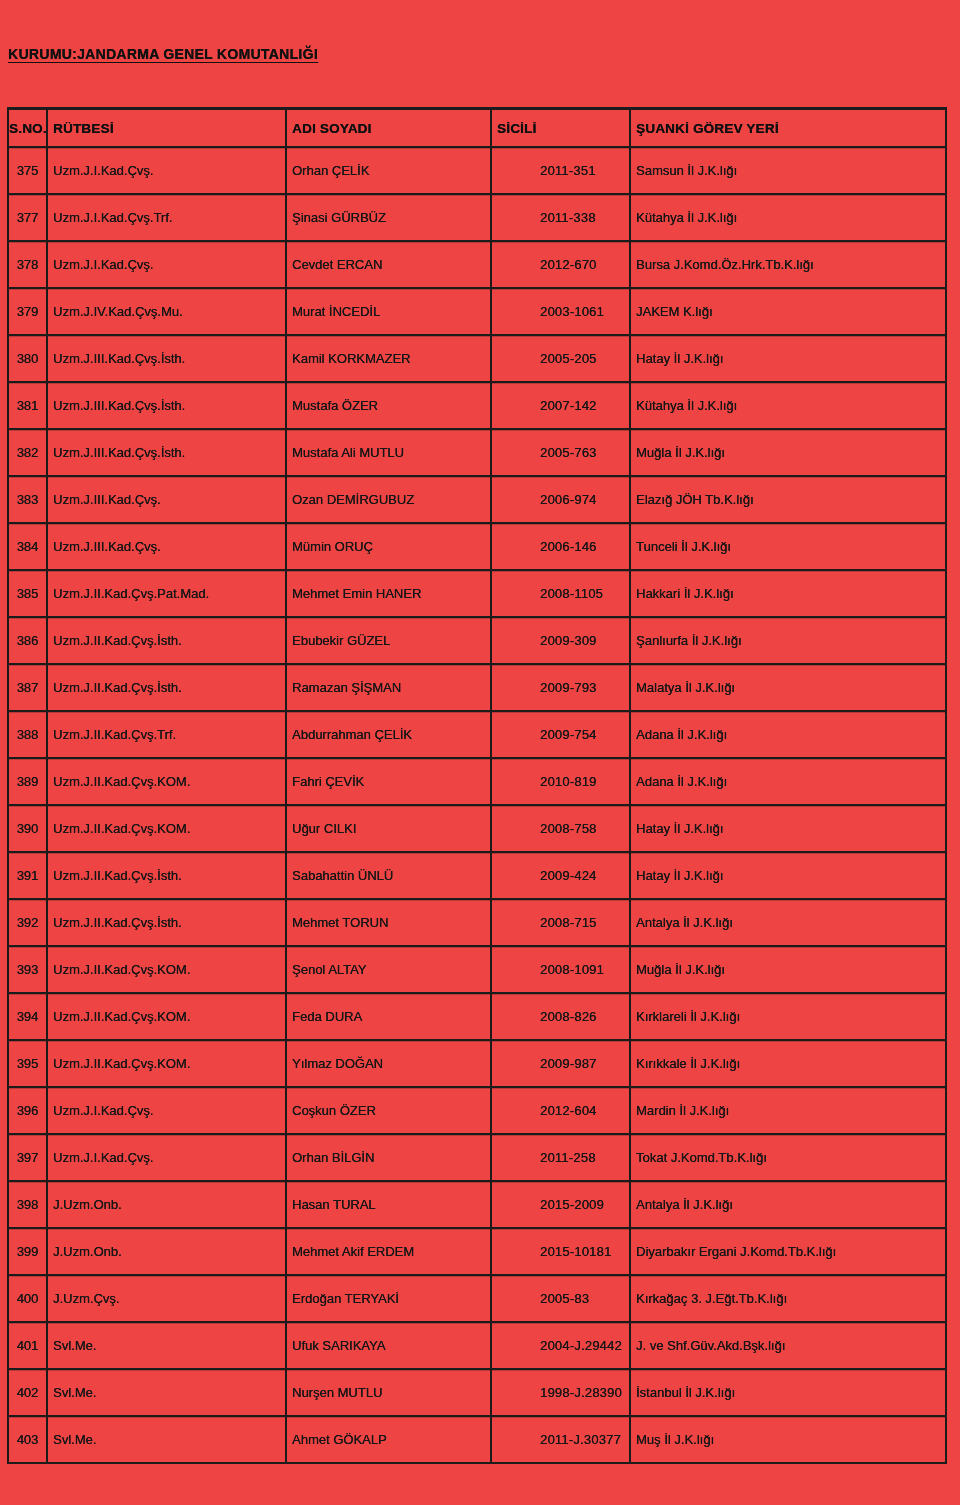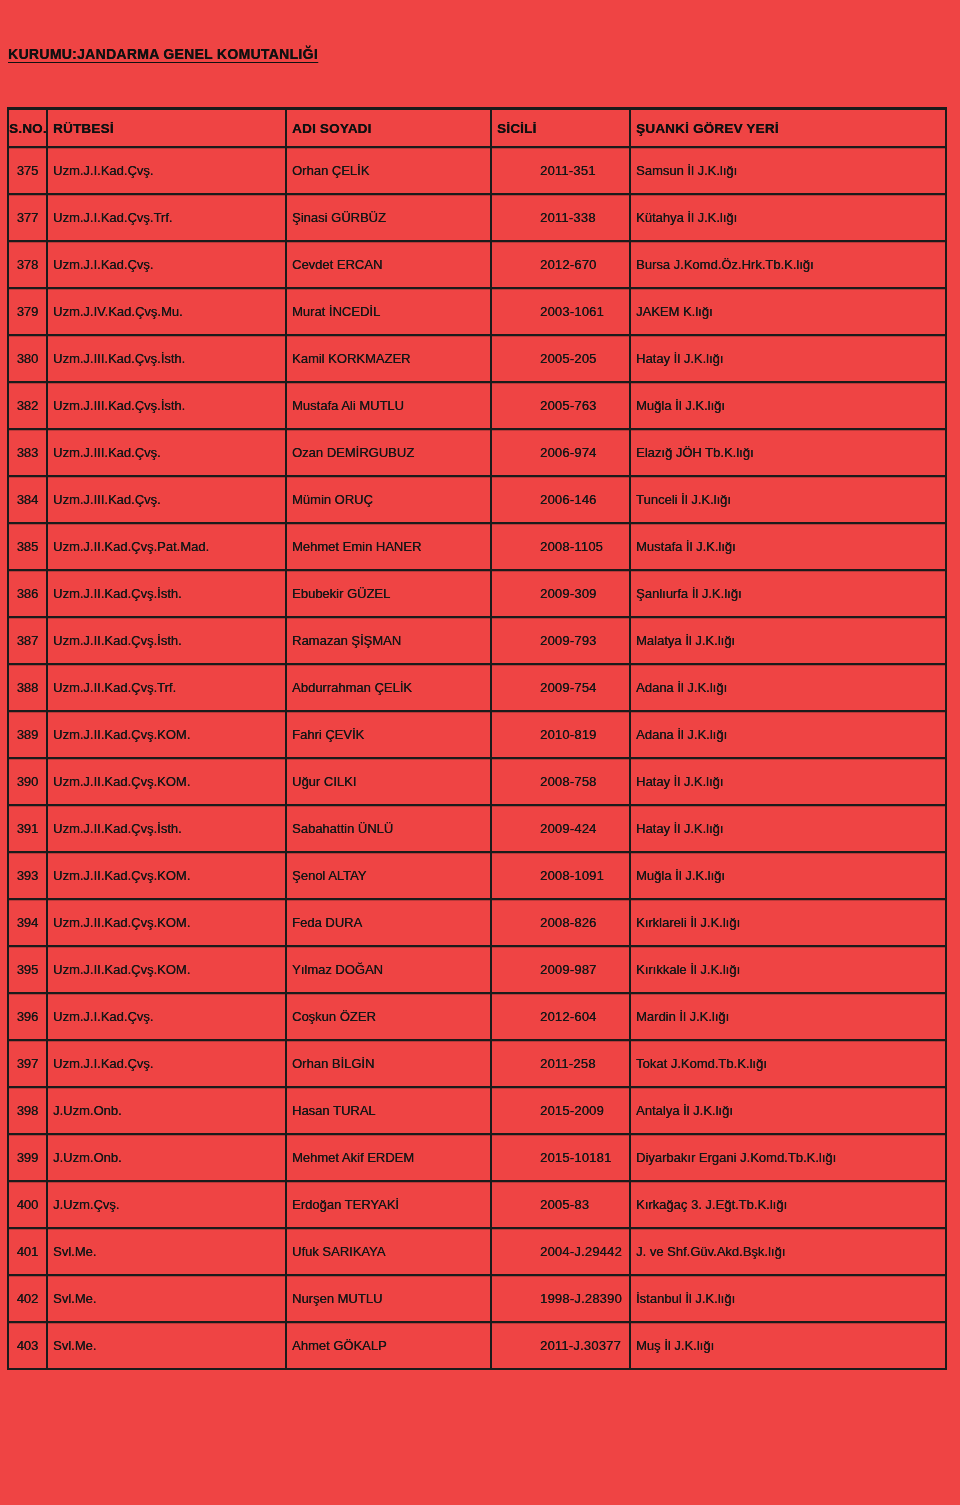--- a/index.html
+++ b/index.html
@@ -133,20 +133,27 @@
           <td class="c-gorev">JAKEM K.lığı</td>
         </tr>
         <tr>
           <td class="c-no">380</td>
           <td class="c-rutbe">Uzm.J.III.Kad.Çvş.İsth.</td>
           <td class="c-ad">Kamil KORKMAZER</td>
           <td class="c-sicil">2005-205</td>
           <td class="c-gorev">Hatay İl J.K.lığı</td>
         </tr>
         <tr>
+          <td class="c-no">381</td>
+          <td class="c-rutbe">Uzm.J.III.Kad.Çvş.İsth.</td>
+          <td class="c-ad">Mustafa ÖZER</td>
+          <td class="c-sicil">2007-142</td>
+          <td class="c-gorev">Kütahya  İl J.K.lığı</td>
+        </tr>
+        <tr>
           <td class="c-no">382</td>
           <td class="c-rutbe">Uzm.J.III.Kad.Çvş.İsth.</td>
           <td class="c-ad">Mustafa Ali MUTLU</td>
           <td class="c-sicil">2005-763</td>
           <td class="c-gorev">Muğla İl J.K.lığı</td>
         </tr>
         <tr>
           <td class="c-no">383</td>
           <td class="c-rutbe">Uzm.J.III.Kad.Çvş.</td>
           <td class="c-ad">Ozan DEMİRGUBUZ</td>
@@ -158,21 +165,21 @@
           <td class="c-rutbe">Uzm.J.III.Kad.Çvş.</td>
           <td class="c-ad">Mümin ORUÇ</td>
           <td class="c-sicil">2006-146</td>
           <td class="c-gorev">Tunceli İl J.K.lığı</td>
         </tr>
         <tr>
           <td class="c-no">385</td>
           <td class="c-rutbe">Uzm.J.II.Kad.Çvş.Pat.Mad.</td>
           <td class="c-ad">Mehmet Emin HANER</td>
           <td class="c-sicil">2008-1105</td>
-          <td class="c-gorev">Mustafa İl J.K.lığı</td>
+          <td class="c-gorev">Hakkari İl J.K.lığı</td>
         </tr>
         <tr>
           <td class="c-no">386</td>
           <td class="c-rutbe">Uzm.J.II.Kad.Çvş.İsth.</td>
           <td class="c-ad">Ebubekir GÜZEL</td>
           <td class="c-sicil">2009-309</td>
           <td class="c-gorev">Şanlıurfa İl J.K.lığı</td>
         </tr>
         <tr>
           <td class="c-no">387</td>
@@ -203,20 +210,27 @@
           <td class="c-gorev">Hatay İl J.K.lığı</td>
         </tr>
         <tr>
           <td class="c-no">391</td>
           <td class="c-rutbe">Uzm.J.II.Kad.Çvş.İsth.</td>
           <td class="c-ad">Sabahattin ÜNLÜ</td>
           <td class="c-sicil">2009-424</td>
           <td class="c-gorev">Hatay İl J.K.lığı</td>
         </tr>
         <tr>
+          <td class="c-no">392</td>
+          <td class="c-rutbe">Uzm.J.II.Kad.Çvş.İsth.</td>
+          <td class="c-ad">Mehmet TORUN</td>
+          <td class="c-sicil">2008-715</td>
+          <td class="c-gorev">Antalya İl J.K.lığı</td>
+        </tr>
+        <tr>
           <td class="c-no">393</td>
           <td class="c-rutbe">Uzm.J.II.Kad.Çvş.KOM.</td>
           <td class="c-ad">Şenol ALTAY</td>
           <td class="c-sicil">2008-1091</td>
           <td class="c-gorev">Muğla İl J.K.lığı</td>
         </tr>
         <tr>
           <td class="c-no">394</td>
           <td class="c-rutbe">Uzm.J.II.Kad.Çvş.KOM.</td>
           <td class="c-ad">Feda DURA</td>

